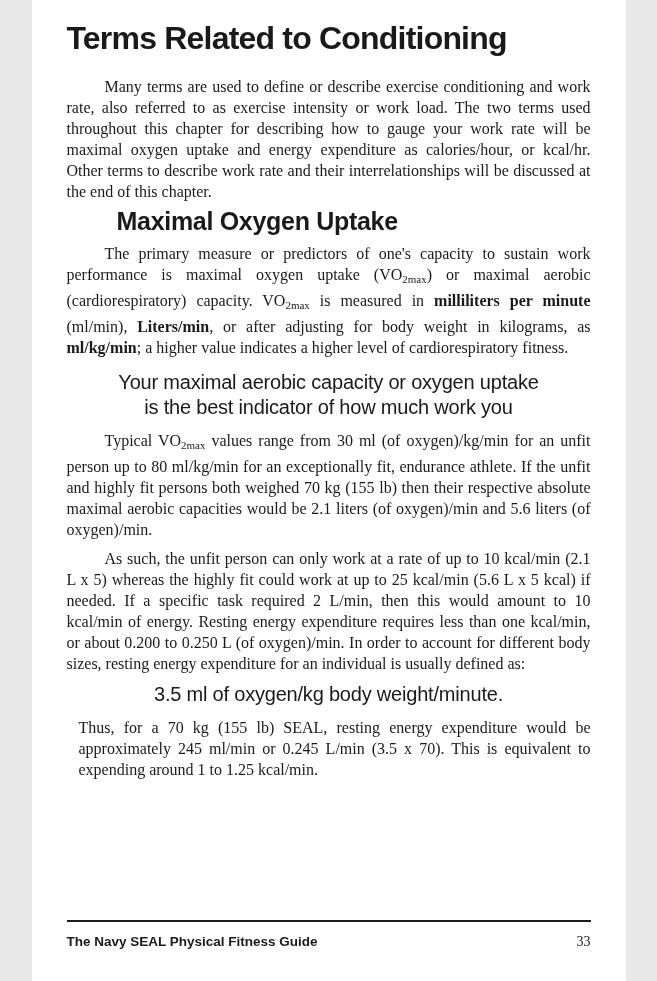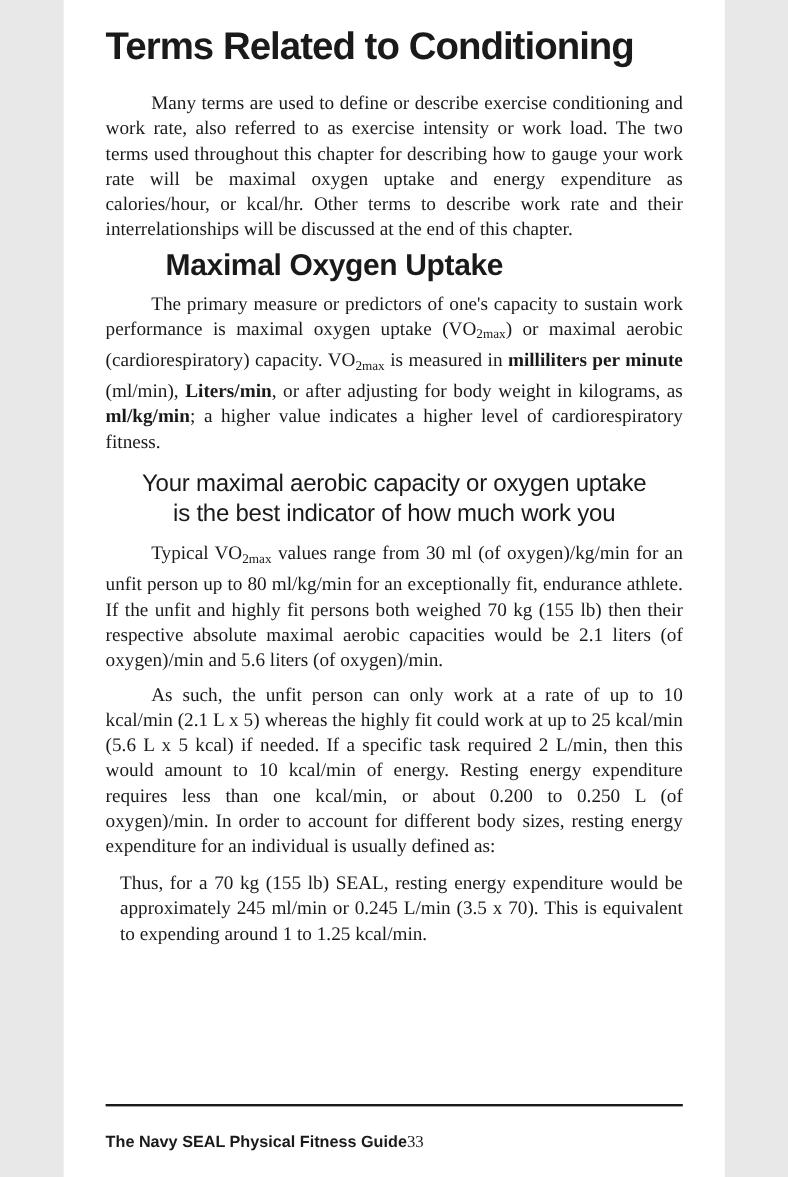--- a/index.html
+++ b/index.html
@@ -1,18 +1,18 @@
 <!DOCTYPE html>
 <html><head>
 <meta charset="utf-8">
 <style>
   html, body { margin: 0; padding: 0; background: #e8e8e8; }
   .page {
     position: relative;
-    width: 551px;
+    width: 594px;
     height: 981px;
     margin: 0 auto;
     background: #ffffff;
     color: #1a1a1a;
     font-family: "Liberation Serif", serif;
     overflow: hidden;
     box-sizing: border-box;
   }
   .content { padding: 20px 35px 0 35px; }
 
@@ -64,23 +64,23 @@
   .mt-callout3 { margin-top: 8px;  }
   .mt-p5       { margin-top: 10px; margin-left: 12px; }
   .no-indent   { text-indent: 0; }
 
   .footer {
     position: absolute;
     left: 35px;
     right: 35px;
     top: 920px;
     border-top: 2px solid #1a1a1a;
-    padding-top: 22px;
+    padding-top: 12px;
     display: flex;
-    justify-content: flex-start;
+    justify-content: space-between;
     align-items: baseline;
   }
   .footer-title {
     font-family: "Liberation Sans", sans-serif;
     font-weight: 700;
     font-size: 13.5px;
   }
   .footer-page {
     font-family: "Liberation Serif", serif;
     font-size: 14px;
@@ -103,20 +103,21 @@
     <div class="callout mt-callout1">
       <div class="callout-line">Your maximal aerobic capacity or oxygen uptake</div>
       <div class="callout-line">is the best indicator of how much work you</div>
     </div>
 
     <p class="body-para mt-p3"><span>Typical VO</span><span class="sub">2max</span><span> values range from 30 ml (of oxygen)/kg/min for an unfit person up to 80 ml/kg/min for an exceptionally fit, endurance athlete. If the unfit and highly fit persons both weighed 70 kg (155 lb) then their respective absolute maximal aerobic capacities would be 2.1 liters (of oxygen)/min and 5.6 liters (of oxygen)/min.</span></p>
 
 
     <p class="body-para mt-p4">As such, the unfit person can only work at a rate of up to 10 kcal/min (2.1 L x 5) whereas the highly fit could work at up to 25 kcal/min (5.6 L x 5 kcal) if needed. If a specific task required 2 L/min, then this would amount to 10 kcal/min of energy. Resting energy expenditure requires less than one kcal/min, or about 0.200 to 0.250 L (of oxygen)/min. In order to account for different body sizes, resting energy expenditure for an individual is usually defined as:</p>
 
+    <div class="callout mt-callout3">3.5 ml of oxygen/kg body weight/minute.</div>
 
     <p class="body-para mt-p5 no-indent">Thus, for a 70 kg (155 lb) SEAL, resting energy expenditure would be approximately 245 ml/min or 0.245 L/min (3.5 x 70). This is equivalent to expending around 1 to 1.25 kcal/min.</p>
 
   </div>
 
   <div class="footer">
     <span class="footer-title">The Navy SEAL Physical Fitness Guide</span>
     <span class="footer-page">33</span>
   </div>
 </div>

